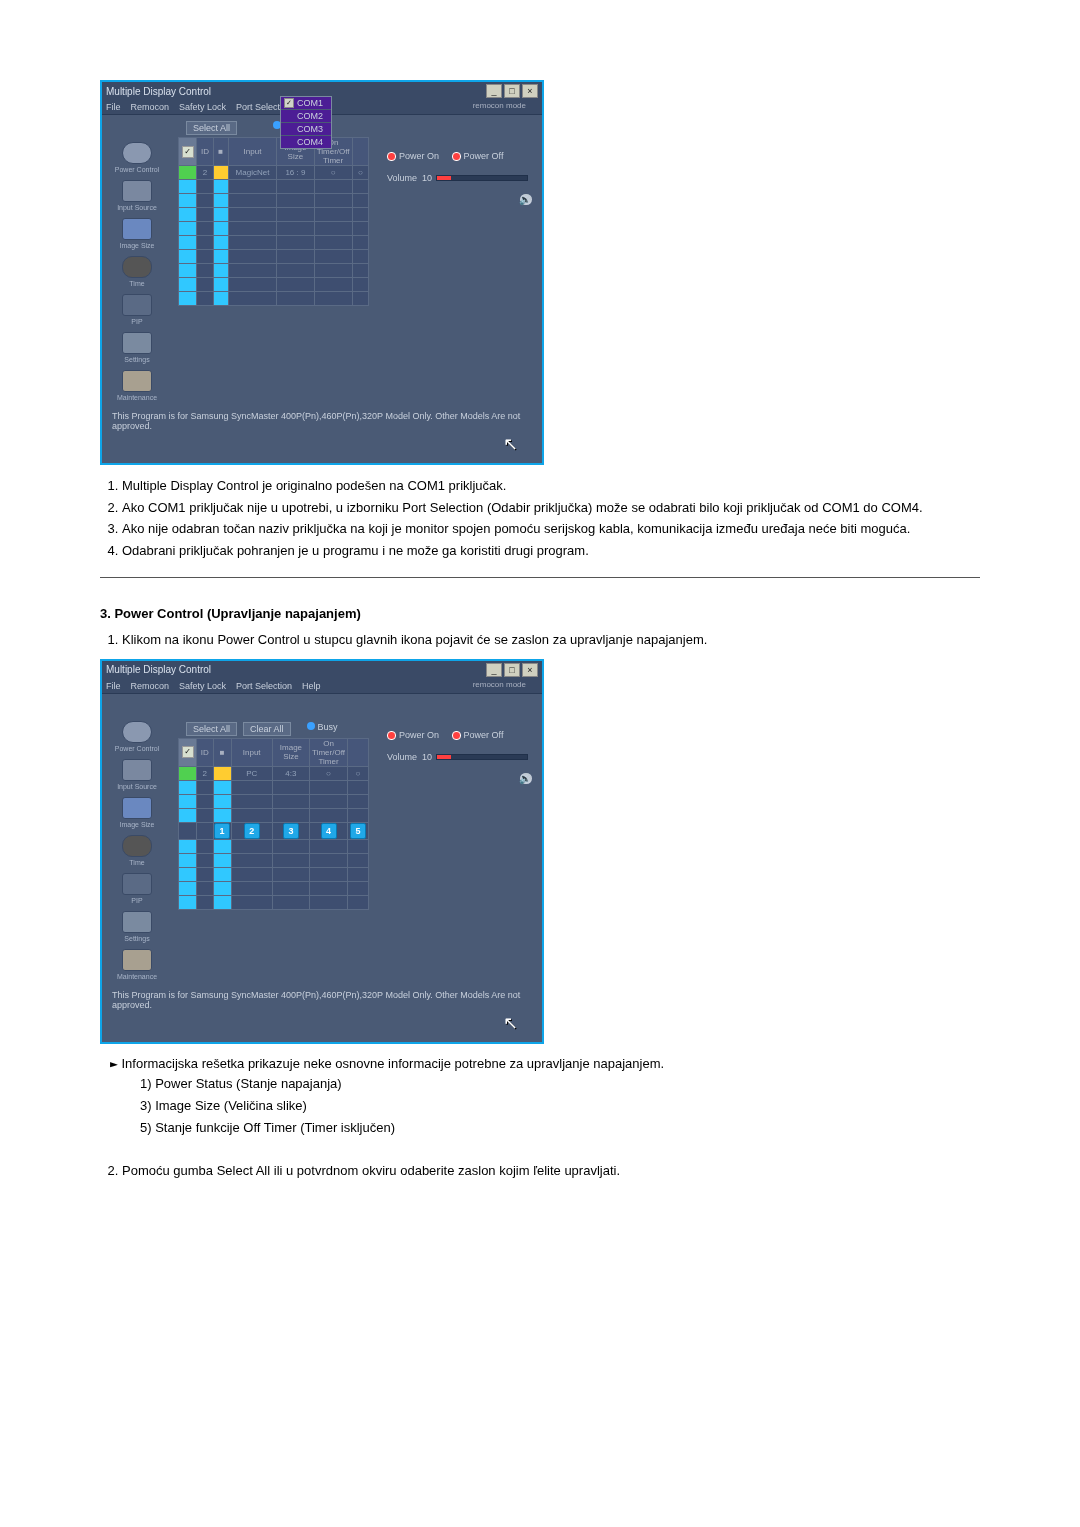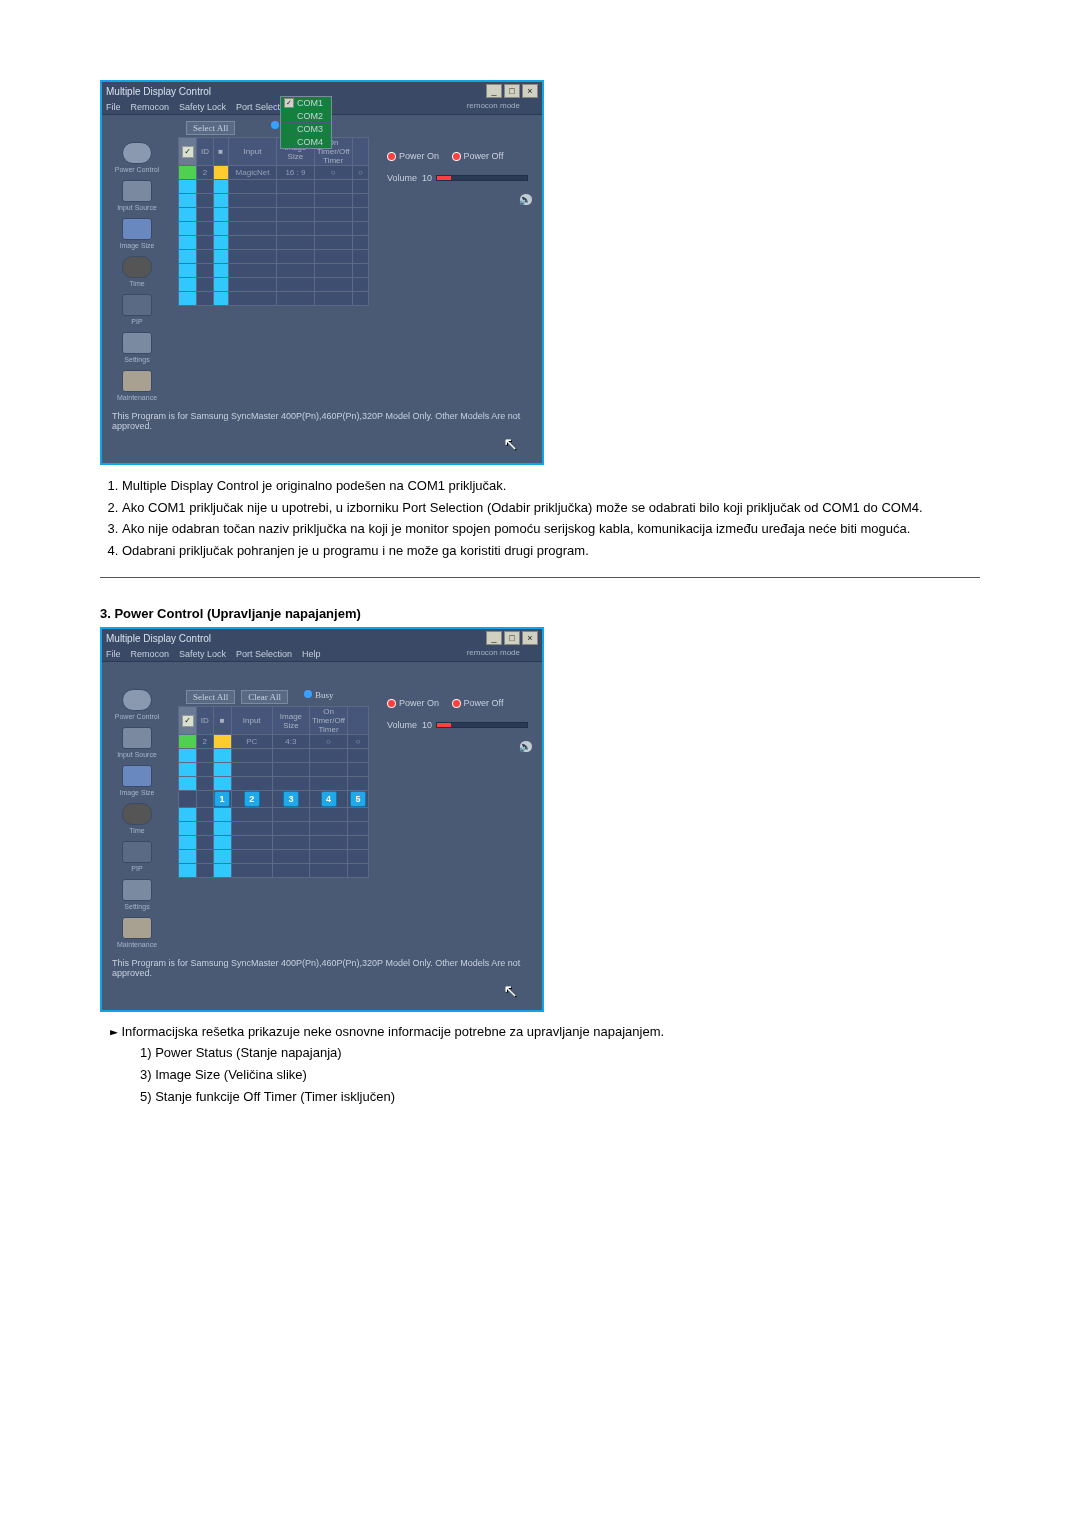--- a/index.html
+++ b/index.html
@@ -51,31 +51,31 @@
     font-size: 9px;
     color: #c8d0dc;
     padding-left: 4px;
     display: flex;
     align-items: center;
     position: relative;
   }
   .menubar span { margin-right: 10px; }
   .remocon-ind {
     position: absolute;
-    right: 12px;
+    right: 6px;
     top: 1px;
     font-size: 8px;
     color: #a8b0c0;
   }
   .port-dropdown {
     position: absolute;
     left: 178px;
     top: 14px;
     width: 50px;
-    background: #15803d;
+    background: #4c1d95;
     border: 1px solid #7a8aa0;
     font-size: 9px;
     color: #c8d0dc;
     z-index: 5;
   }
   .port-dropdown div {
     padding: 1px 3px;
     border-bottom: 1px solid #4a5a75;
     display: flex;
     align-items: center;
@@ -130,21 +130,20 @@
   .main-area {
     flex: 1;
     position: relative;
     padding: 6px;
   }
   .toolbar-row {
     display: flex;
     font-size: 9px;
     padding-left: 8px;
     margin-bottom: 2px;
-    font-family: Liberation Serif, serif;
   }
   .tb-btn {
     padding: 1px 6px;
     background: #5a6a85;
     border: 1px solid #7a8aa0;
     color: #c8d0dc;
     margin-right: 6px;
   }
   .busy {
     margin-left: 30px;
@@ -477,20 +476,23 @@
   <ol class="main-list">
     <li>Multiple Display Control je originalno podešen na COM1 priključak.</li>
     <li>Ako COM1 priključak nije u upotrebi, u izborniku Port Selection (Odabir priključka) može se odabrati bilo koji priključak od COM1 do COM4.</li>
     <li>Ako nije odabran točan naziv priključka na koji je monitor spojen pomoću serijskog kabla, komunikacija između uređaja neće biti moguća.</li>
     <li>Odabrani priključak pohranjen je u programu i ne može ga koristiti drugi program.</li>
   </ol>
   <hr class="sep">
 
   <div class="section-title">3. Power Control (Upravljanje napajanjem)</div>
 
+  <ol class="main-list">
+    <li>Klikom na ikonu Power Control u stupcu glavnih ikona pojavit će se zaslon za upravljanje napajanjem.</li>
+  </ol>
 
   <div class="app-window">
     <div class="titlebar">
       <span>Multiple Display Control</span>
       <span class="titlebar-text"></span>
       <span class="winbtn">_</span>
       <span class="winbtn">□</span>
       <span class="winbtn">×</span>
     </div>
     <div class="menubar">
@@ -674,14 +676,17 @@
   <div class="bullet-line">
     <span class="tri">►</span>
     <span>Informacijska rešetka prikazuje neke osnovne informacije potrebne za upravljanje napajanjem.</span>
   </div>
   <div class="indent-sub">
     <div>1) Power Status (Stanje napajanja)</div>
     <div>3) Image Size (Veličina slike)</div>
     <div>5) Stanje funkcije Off Timer (Timer isključen)</div>
   </div>
 
+  <ol class="main-list" start="2" style="margin-top:20px;">
+    <li>Pomoću gumba Select All ili u potvrdnom okviru odaberite zaslon kojim ľelite upravljati.</li>
+  </ol>
 
 </div>
 
 </body></html>

